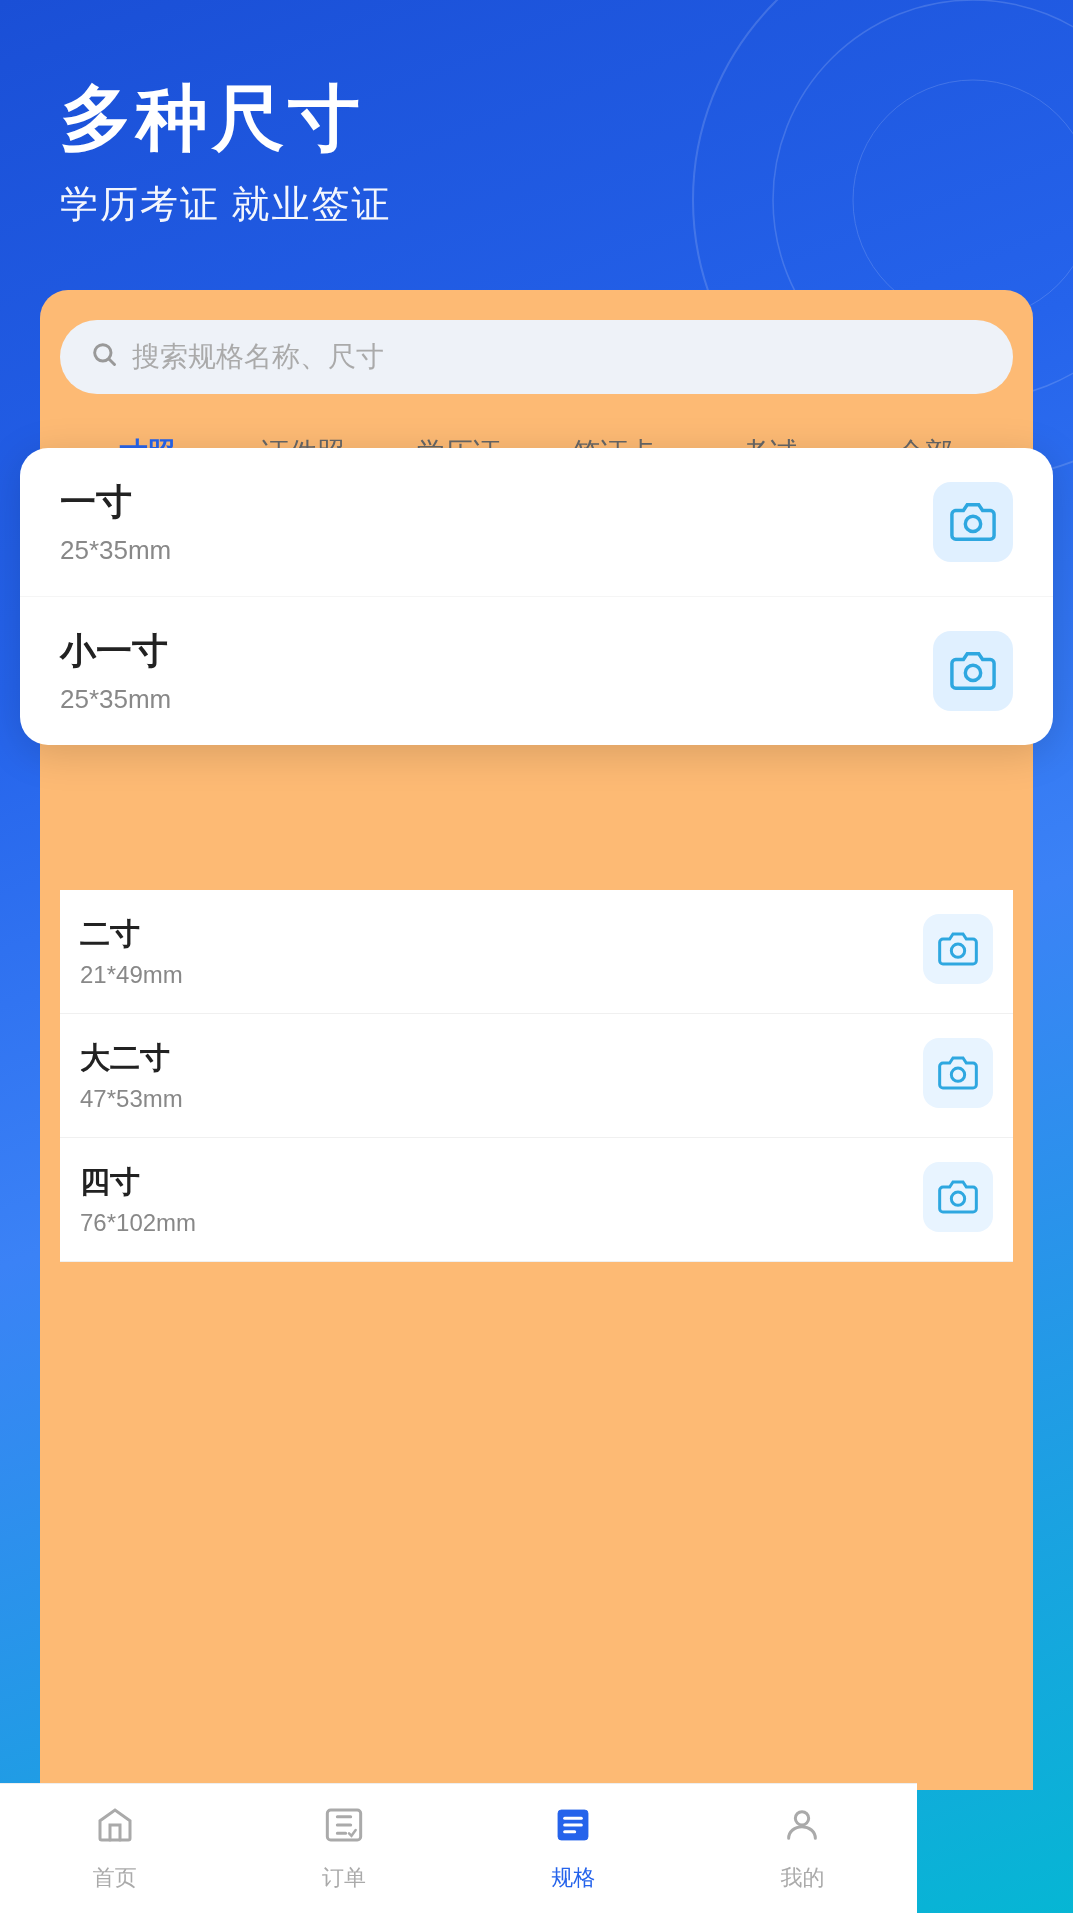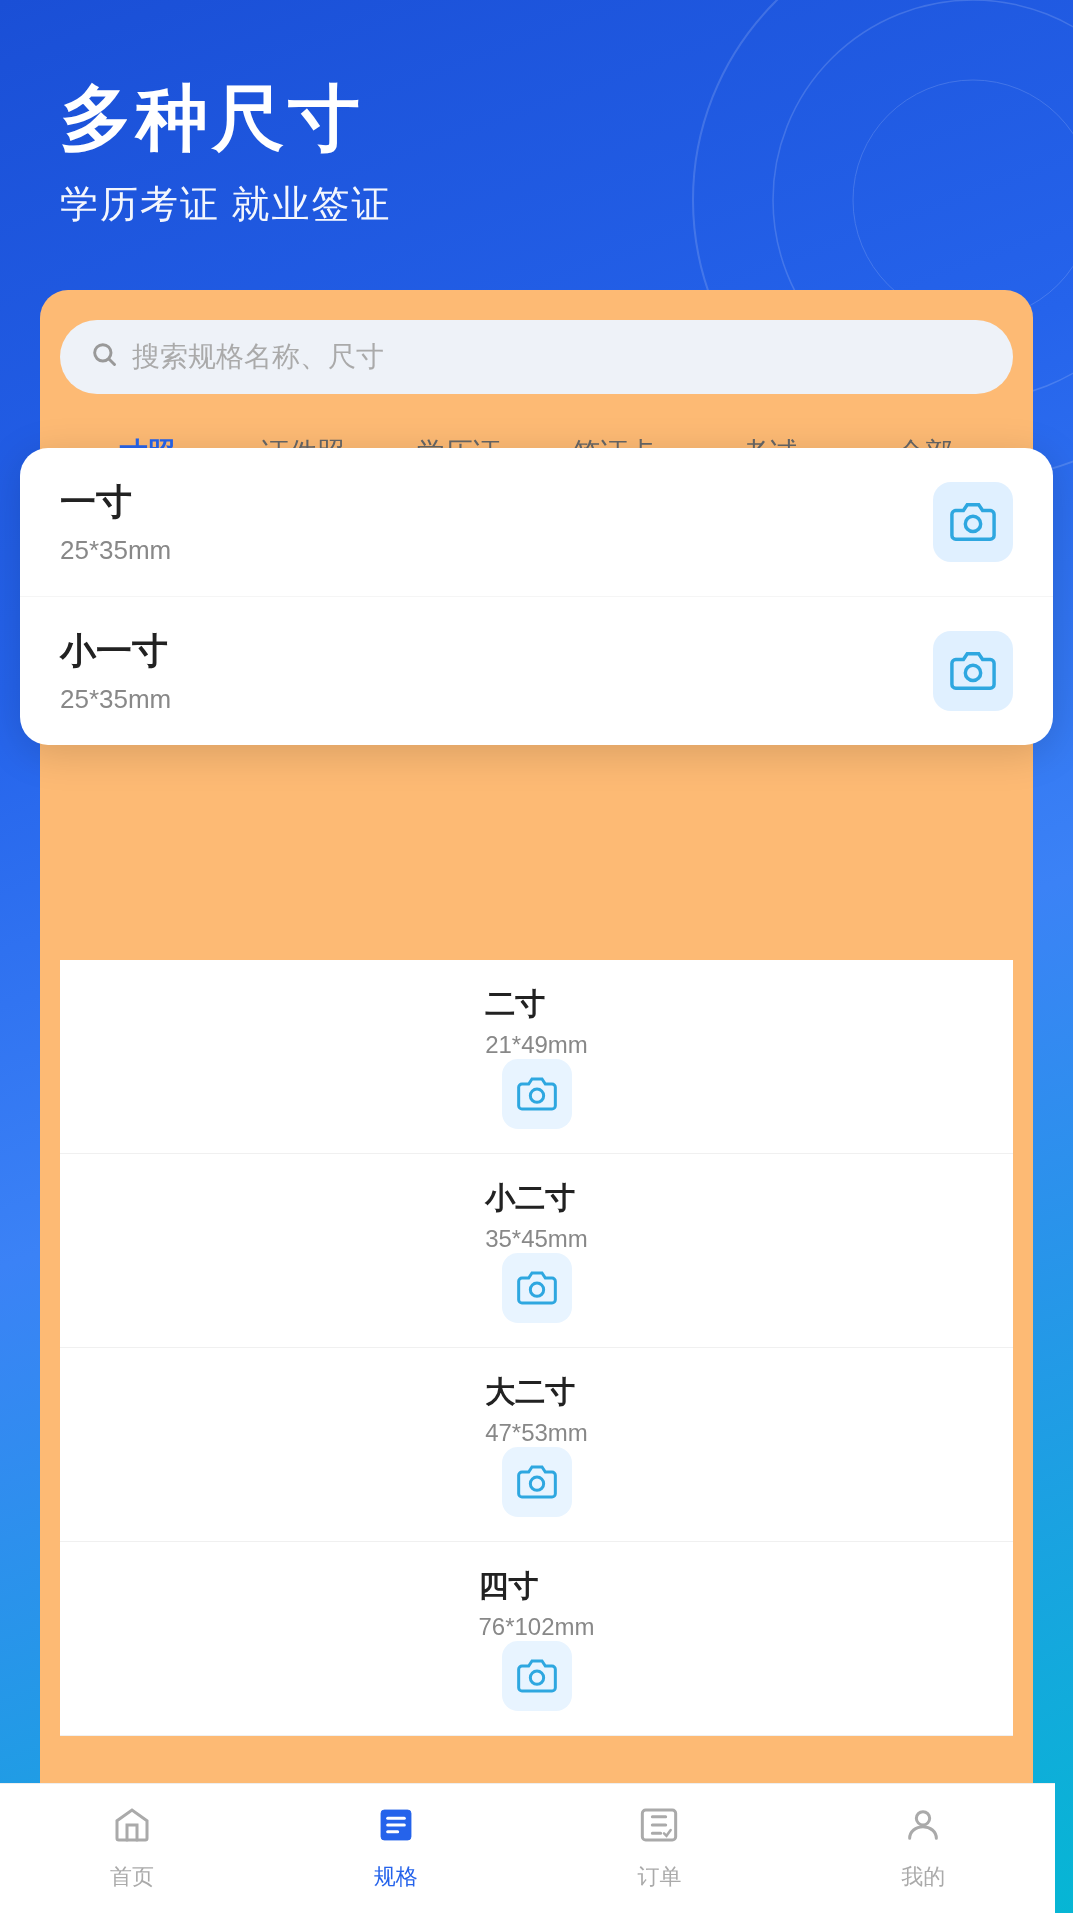--- a/index.html
+++ b/index.html
@@ -105,27 +105,25 @@
       transform: translateX(-50%);
       width: 40px;
       height: 4px;
       background: #2563eb;
       border-radius: 2px;
     }
 
     
     .list-item {
       display: flex;
-      align-items: center;
       justify-content: space-between;
       padding: 24px 20px;
       background: white;
       border-bottom: 1px solid #f0f0f0;
       cursor: pointer;
-      flex-direction: column;
     }
     .list-item:first-child {
       border-radius: 0;
     }
     .list-item-text {}
     .list-item-name {
       font-size: 30px;
       font-weight: 600;
       color: #222;
       margin-bottom: 6px;
@@ -195,27 +193,28 @@
     .camera-btn-large svg {
       width: 46px;
       height: 46px;
     }
 
     
     .bottom-nav {
       position: fixed;
       bottom: 0;
       left: 0;
-      width: 1055px;
+      width: 917px;
       height: 130px;
       background: white;
       display: flex;
       align-items: center;
       border-top: 1px solid #eee;
       z-index: 100;
+      font-family: Liberation Serif, serif;
     }
     .nav-item {
       flex: 1;
       display: flex;
       flex-direction: column;
       align-items: center;
       justify-content: center;
       gap: 8px;
       cursor: pointer;
       padding: 16px 0;
@@ -320,32 +319,20 @@
       <div class="list-item-size">21*49mm</div>
     </div>
     <div class="camera-btn">
       <svg viewBox="0 0 24 24" fill="none" stroke="#2ea7e0" stroke-width="1.8">
         <path d="M23 19a2 2 0 0 1-2 2H3a2 2 0 0 1-2-2V8a2 2 0 0 1 2-2h4l2-3h6l2 3h4a2 2 0 0 1 2 2z"></path>
         <circle cx="12" cy="13" r="4"></circle>
       </svg>
     </div>
   </div>
 
-  <div class="list-item">
-    <div class="list-item-text">
-      <div class="list-item-name">小二寸</div>
-      <div class="list-item-size">35*45mm</div>
-    </div>
-    <div class="camera-btn">
-      <svg viewBox="0 0 24 24" fill="none" stroke="#2ea7e0" stroke-width="1.8">
-        <path d="M23 19a2 2 0 0 1-2 2H3a2 2 0 0 1-2-2V8a2 2 0 0 1 2-2h4l2-3h6l2 3h4a2 2 0 0 1 2 2z"></path>
-        <circle cx="12" cy="13" r="4"></circle>
-      </svg>
-    </div>
-  </div>
 
   <div class="list-item">
     <div class="list-item-text">
       <div class="list-item-name">大二寸</div>
       <div class="list-item-size">47*53mm</div>
     </div>
     <div class="camera-btn">
       <svg viewBox="0 0 24 24" fill="none" stroke="#2ea7e0" stroke-width="1.8">
         <path d="M23 19a2 2 0 0 1-2 2H3a2 2 0 0 1-2-2V8a2 2 0 0 1 2-2h4l2-3h6l2 3h4a2 2 0 0 1 2 2z"></path>
         <circle cx="12" cy="13" r="4"></circle>
@@ -371,44 +358,44 @@
 
 <div class="bottom-nav">
   <div class="nav-item">
     <div class="nav-icon">
       <svg width="40" height="40" viewBox="0 0 24 24" fill="none" stroke="#aaa" stroke-width="1.8" stroke-linecap="round">
         <path d="M3 9.5L12 3l9 6.5V20a1 1 0 0 1-1 1H4a1 1 0 0 1-1-1V9.5z"></path>
         <path d="M9 21V12h6v9"></path>
       </svg>
     </div>
     <div class="nav-label">首页</div>
+  </div>
+  <div class="nav-item">
+    <div class="nav-icon">
+      <svg width="40" height="40" viewBox="0 0 24 24" fill="none" stroke="#aaa" stroke-width="1.8" stroke-linecap="round">
+        <rect x="2" y="3" width="20" height="18" rx="2"></rect>
+        <path d="M8 7h8M8 12h8M8 17h5"></path>
+        <path d="M15 17l1.5 1.5L19 15" stroke="#aaa" stroke-width="1.5"></path>
+      </svg>
+    </div>
+    <div class="nav-label">订单</div>
   </div>
   <div class="nav-item">
     <div class="nav-icon active">
       <svg width="40" height="40" viewBox="0 0 24 24" fill="#2563eb" stroke="#2563eb" stroke-width="0.5">
         <rect x="3" y="3" width="18" height="18" rx="2" fill="#2563eb"></rect>
         <line x1="7" y1="8" x2="17" y2="8" stroke="white" stroke-width="1.8" stroke-linecap="round"></line>
         <line x1="7" y1="12" x2="17" y2="12" stroke="white" stroke-width="1.8" stroke-linecap="round"></line>
         <line x1="7" y1="16" x2="13" y2="16" stroke="white" stroke-width="1.8" stroke-linecap="round"></line>
       </svg>
     </div>
     <div class="nav-label active">规格</div>
   </div>
   <div class="nav-item">
     <div class="nav-icon">
       <svg width="40" height="40" viewBox="0 0 24 24" fill="none" stroke="#aaa" stroke-width="1.8" stroke-linecap="round">
-        <rect x="2" y="3" width="20" height="18" rx="2"></rect>
-        <path d="M8 7h8M8 12h8M8 17h5"></path>
-        <path d="M15 17l1.5 1.5L19 15" stroke="#aaa" stroke-width="1.5"></path>
-      </svg>
-    </div>
-    <div class="nav-label">订单</div>
-  </div>
-  <div class="nav-item">
-    <div class="nav-icon">
-      <svg width="40" height="40" viewBox="0 0 24 24" fill="none" stroke="#aaa" stroke-width="1.8" stroke-linecap="round">
         <circle cx="12" cy="8" r="4"></circle>
         <path d="M4 20c0-4 3.6-7 8-7s8 3 8 7"></path>
       </svg>
     </div>
     <div class="nav-label">我的</div>
   </div>
 </div>
 
 </body></html>

